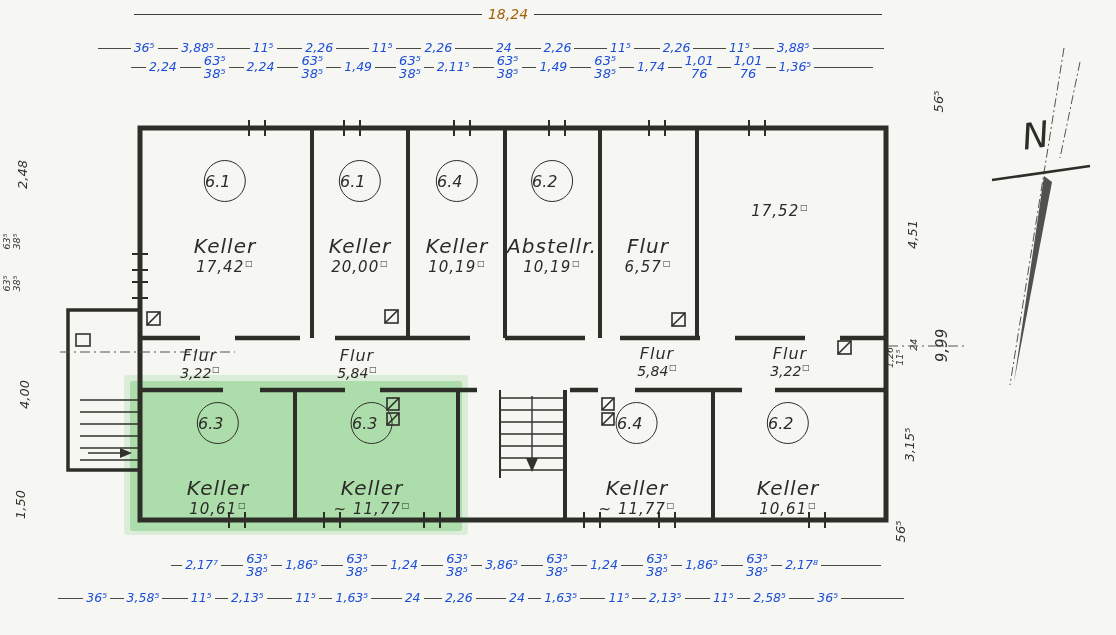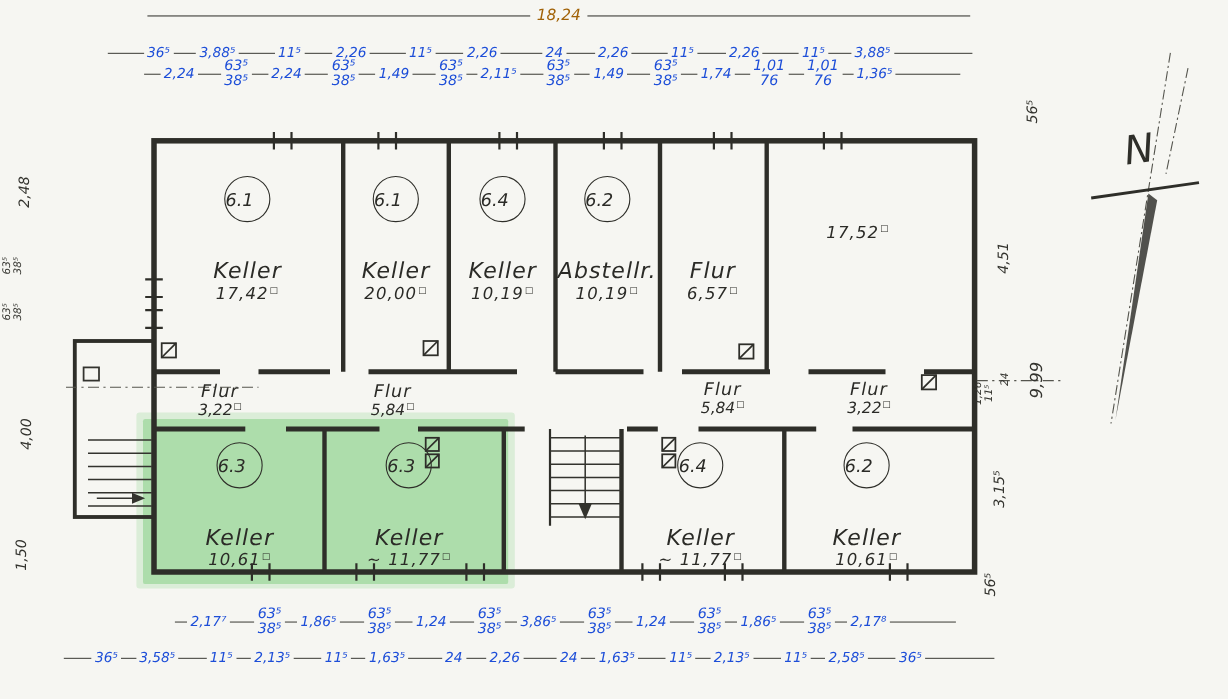--- a/index.html
+++ b/index.html
@@ -269,21 +269,21 @@
         <span class="dash"></span>
         <span class="lbl stack">1,01
 76</span>
       </span>
       <span class="dim-item">
         <span class="dash"></span>
         <span class="lbl">1,36⁵</span>
       </span>
     </div>
 
-  <div class="dimrow" style="left:156px;top:550px;width:716px;">
+  <div class="dimrow" style="left:168px;top:550px;width:716px;">
       <span class="dim-item">
         <span class="dash"></span>
         <span class="lbl">2,17⁷</span>
       </span>
       <span class="dim-item">
         <span class="dash"></span>
         <span class="lbl stack">63⁵
 38⁵</span>
       </span>
       <span class="dim-item">

